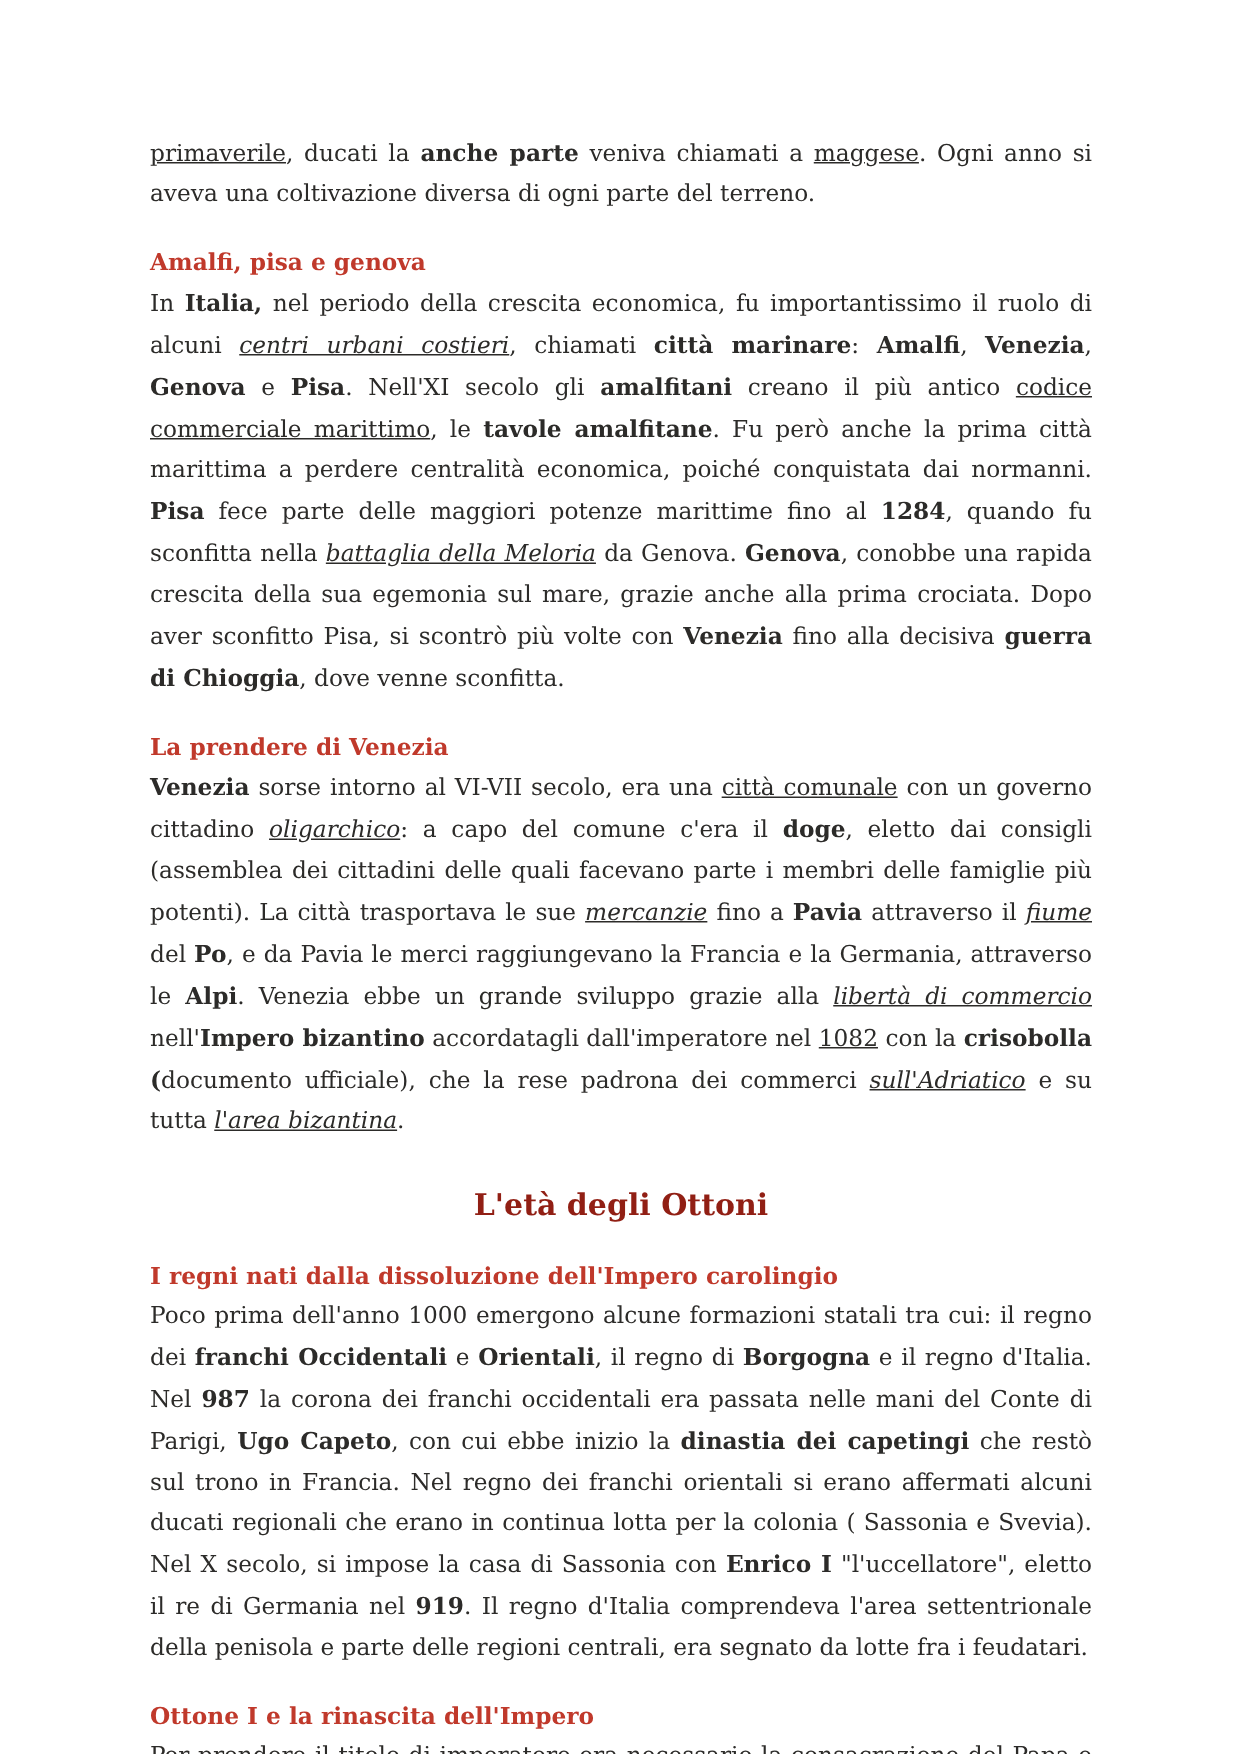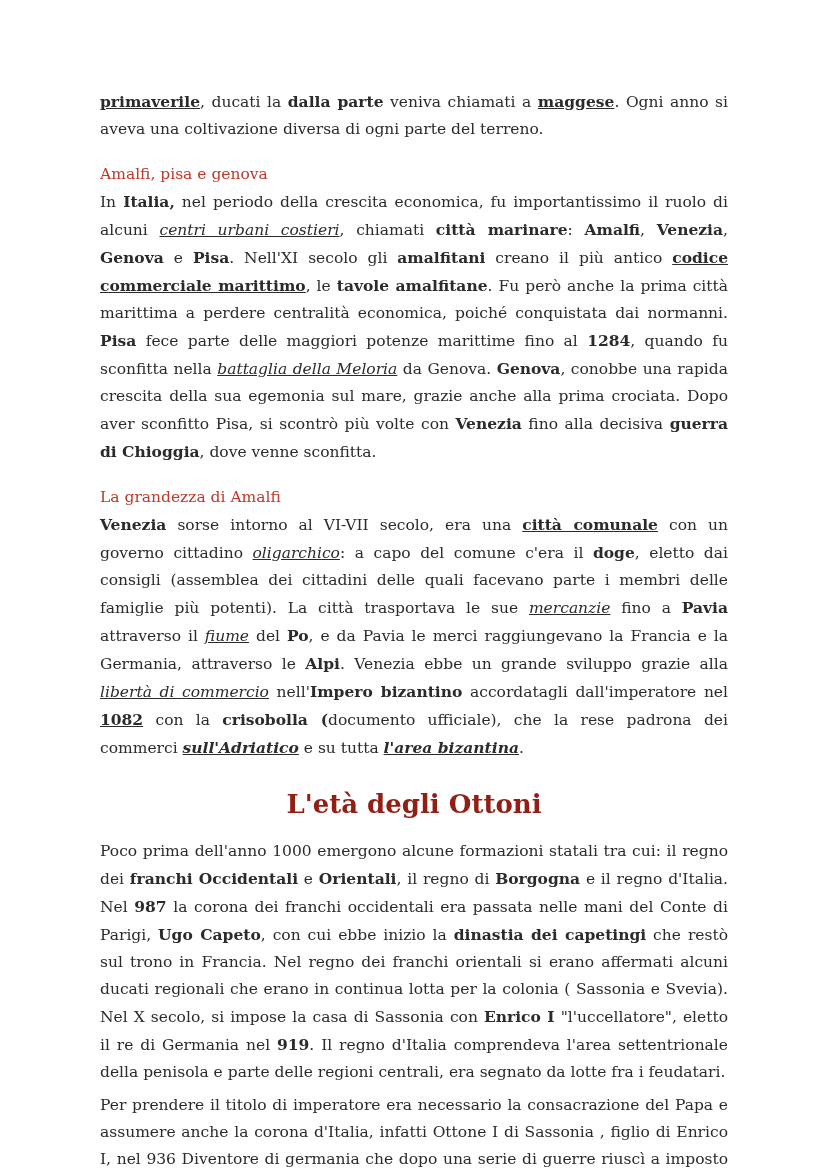--- a/index.html
+++ b/index.html
@@ -20,46 +20,48 @@
   }
   p.para {
     font-size: 15.5px;
     line-height: 27px;
     text-align: justify;
     margin: 0 0 6px 0;
   }
   h3.sec {
     font-size: 15.5px;
     line-height: 27px;
-    font-weight: 400;
+    font-weight: 700;
     color: var(--heading_red, #c0392b);
     margin: 18px 0 0 0;
   }
   h1.title {
-    font-size: 26px;
+    font-size: 20px;
     line-height: 32px;
     font-weight: 700;
     color: var(--title_red, #911f14);
     text-align: center;
     margin: 26px 0 18px 0;
   }
   .b { font-weight: 700; }
   .i { font-style: italic; text-decoration: underline; }
-  .u { text-decoration: underline; font-weight: bold; }
+  .u { text-decoration: underline; }
 </style>
 </head>
 <body>
 
 <div class="page">
-  <p class="para"><span class="u">primaverile</span><span>, ducati la </span><span class="b">dalla parte</span><span> veniva chiamati a </span><span class="u">maggese</span><span>. Ogni anno si aveva una coltivazione diversa di ogni parte del terreno.</span></p>
+  <p class="para"><span class="u">primaverile</span><span>, ducati la </span><span class="b">anche parte</span><span> veniva chiamati a </span><span class="u">maggese</span><span>. Ogni anno si aveva una coltivazione diversa di ogni parte del terreno.</span></p>
 
   <h3 class="sec">Amalfi, pisa e genova</h3>
   <p class="para"><span>In </span><span class="b">Italia,</span><span> nel periodo della crescita economica, fu importantissimo il ruolo di alcuni </span><span class="i">centri urbani costieri</span><span>, chiamati </span><span class="b">città marinare</span><span>: </span><span class="b">Amalfi</span><span>, </span><span class="b">Venezia</span><span>, </span><span class="b">Genova</span><span> e </span><span class="b">Pisa</span><span>. Nell'XI secolo gli </span><span class="b">amalfitani</span><span> creano il più antico </span><span class="u">codice commerciale marittimo</span><span>, le </span><span class="b">tavole amalfitane</span><span>. Fu però anche la prima città marittima a perdere centralità economica, poiché conquistata dai normanni. </span><span class="b">Pisa</span><span> fece parte delle maggiori potenze marittime fino al </span><span class="b">1284</span><span>, quando fu sconfitta nella </span><span class="i">battaglia della Meloria</span><span> da Genova. </span><span class="b">Genova</span><span>, conobbe una rapida crescita della sua egemonia sul mare, grazie anche alla prima crociata. Dopo aver sconfitto Pisa, si scontrò più volte con </span><span class="b">Venezia</span><span> fino alla decisiva </span><span class="b">guerra di Chioggia</span><span>, dove venne sconfitta.</span></p>
 
-  <h3 class="sec">La grandezza di Amalfi</h3>
+  <h3 class="sec">La prendere di Venezia</h3>
   <p class="para"><span class="b">Venezia</span><span> sorse intorno al VI-VII secolo, era una </span><span class="u">città comunale</span><span> con un governo cittadino </span><span class="i">oligarchico</span><span>: a capo del comune c'era il </span><span class="b">doge</span><span>, eletto dai consigli (assemblea dei cittadini delle quali facevano parte i membri delle famiglie più potenti). La città trasportava le sue </span><span class="i">mercanzie</span><span> fino a </span><span class="b">Pavia</span><span> attraverso il </span><span class="i">fiume</span><span> del </span><span class="b">Po</span><span>, e da Pavia le merci raggiungevano la Francia e la Germania, attraverso le </span><span class="b">Alpi</span><span>. Venezia ebbe un grande sviluppo grazie alla </span><span class="i">libertà di commercio</span><span> nell'</span><span class="b">Impero bizantino</span><span> accordatagli dall'imperatore nel </span><span class="u">1082</span><span> con la </span><span class="b">crisobolla (</span><span>documento ufficiale), che la rese padrona dei commerci </span><span class="i u">sull'Adriatico</span><span> e su tutta </span><span class="i u">l'area bizantina</span><span>.</span></p>
 
   <h1 class="title">L'età degli Ottoni</h1>
 
+  <h3 class="sec">I regni nati dalla dissoluzione dell'Impero carolingio</h3>
   <p class="para"><span>Poco prima dell'anno 1000 emergono alcune formazioni statali tra cui: il regno dei </span><span class="b">franchi Occidentali</span><span> e </span><span class="b">Orientali</span><span>, il regno di </span><span class="b">Borgogna</span><span> e il regno d'Italia. Nel </span><span class="b">987</span><span> la corona dei franchi occidentali era passata nelle mani del Conte di Parigi, </span><span class="b">Ugo Capeto</span><span>, con cui ebbe inizio la </span><span class="b">dinastia dei capetingi</span><span> che restò sul trono in Francia. Nel regno dei franchi orientali si erano affermati alcuni ducati regionali che erano in continua lotta per la colonia ( Sassonia e Svevia). Nel X secolo, si impose la casa di Sassonia con </span><span class="b">Enrico I</span><span> "l'uccellatore", eletto il re di Germania nel </span><span class="b">919</span><span>. Il regno d'Italia comprendeva l'area settentrionale della penisola e parte delle regioni centrali, era segnato da lotte fra i feudatari.</span></p>
 
+  <h3 class="sec">Ottone I e la rinascita dell'Impero</h3>
   <p class="para"><span>Per prendere il titolo di imperatore era necessario la consacrazione del Papa e assumere anche la corona d'Italia, infatti Ottone I di Sassonia , figlio di Enrico I, nel 936 Diventore di germania che dopo una serie di guerre riuscì a imposto sarsi del regno d'italia. Nel 950 fu assassinato il re d'Italia, Lotario II, dal suo consigliere, che divenne re con il nome di Berengario II. Adelaide, che precedentemente era stata imprigionata dal falso re, riuscì a scappare e raggiungere la Germania, dove si offrì in sposa a Ottone I. Quest'ultimo approfittò dell'occasione per sconfiggere Berengario II, guadagnando la</span></p>
 </div>
 
 </body></html>

